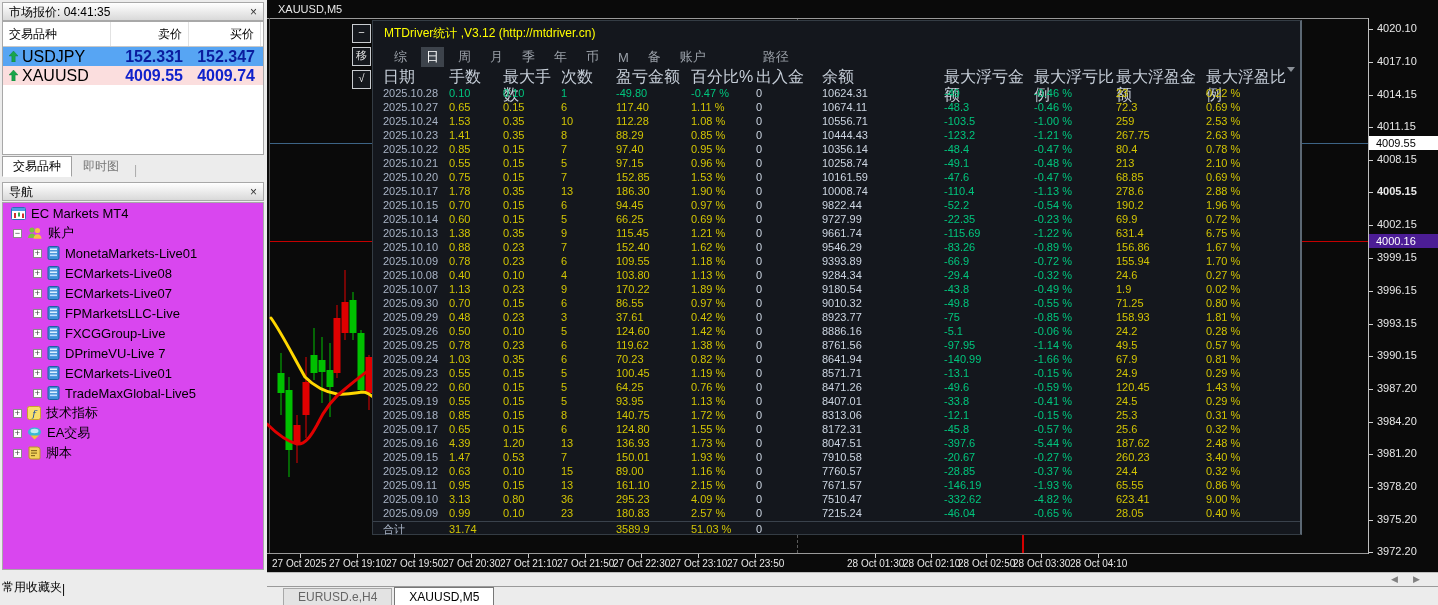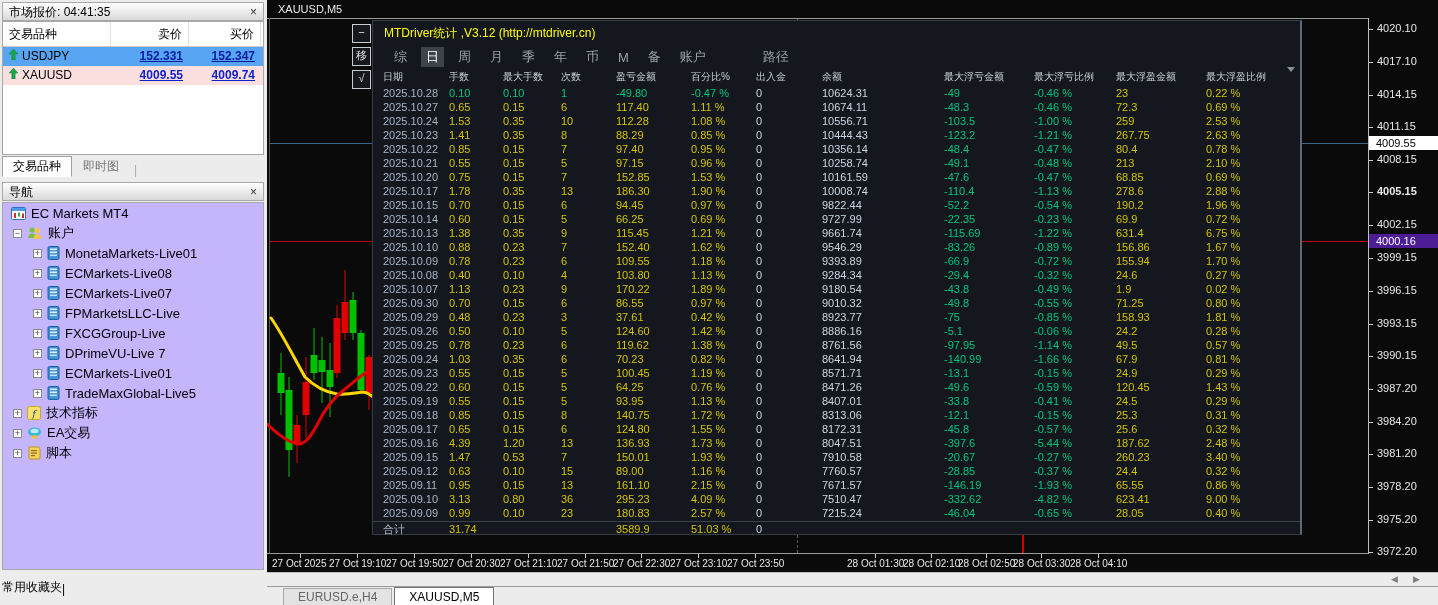--- a/index.html
+++ b/index.html
@@ -13,34 +13,34 @@
     background:linear-gradient(#ffffff,#d9d9d9);border:1px solid #a8a8a8;
     font-size:12px;color:#000;line-height:19px;padding-left:6px;box-sizing:border-box;}
   .panel-title .close{position:absolute;right:6px;top:0;color:#333;font-size:12px;cursor:default;}
   .white-box{position:absolute;left:2px;width:262px;background:#fff;border:1px solid #a8a8a8;box-sizing:border-box;}
 
   
   .mw-header{display:grid;grid-template-columns:108px 78px 72px;height:24px;line-height:24px;
     font-size:12px;color:#000;border-bottom:1px solid #c8c8c8;}
   .mw-header span{padding:0 6px;border-right:1px solid #e2e2e2;}
   .mw-header span:nth-child(2),.mw-header span:nth-child(3){text-align:right;}
-  .mw-row{display:grid;grid-template-columns:108px 78px 72px;height:19px;line-height:19px;font-size:12px;}
+  .mw-row{display:grid;grid-template-columns:108px 78px 72px;height:19px;line-height:19px;font-size:16px;}
   .mw-row .sym{padding-left:6px;color:#000;display:flex;align-items:center;gap:4px;}
-  .mw-row .num{text-align:right;padding-right:6px;color:#1022cc;font-weight:bold;text-decoration:underline;}
+  .mw-row .num{text-align:right;padding-right:6px;color:#1022cc;font-weight:bold;}
   .mw-row.blue{background:#57a5f3;}
   .mw-row.blue .num{color:#0a1c9e;}
   .mw-row.pink{background:#fbdede;}
 
   .tabs-strip{position:absolute;left:2px;width:262px;height:22px;font-size:12px;display:flex;align-items:flex-end;}
   .tabs-strip .tab{height:19px;line-height:19px;padding:0 10px;color:#777;border:1px solid transparent;}
   .tabs-strip .tab.active{background:#fff;border:1px solid #a0a0a0;border-bottom:1px solid #fff;color:#000;}
   .tabs-strip .sep{color:#aaa;margin-left:4px;}
 
   
-  .tree{position:absolute;left:2px;top:202px;width:262px;height:368px;background:#c4b5fd;
+  .tree{position:absolute;left:2px;top:202px;width:262px;height:368px;background:#d946ef;
         border:1px solid #a8a8a8;box-sizing:border-box;font-size:13px;color:#000;overflow:hidden;}
   .trow{height:20px;display:flex;align-items:center;gap:5px;white-space:nowrap;}
   .exp{width:9px;height:9px;border:1px solid #8a8a8a;background:#fff;font-size:9px;line-height:7px;
        text-align:center;color:#444;box-sizing:border-box;flex:none;}
   .ticon{display:inline-flex;flex:none;}
 
   .bottom-tabs{position:absolute;left:2px;top:572px;width:262px;height:24px;display:flex;align-items:flex-end;font-size:12px;}
 
   
   .chart-area{position:absolute;left:267px;top:0;width:1171px;height:605px;background:#0a0a0a;}
@@ -80,21 +80,21 @@
   
   .stats{position:absolute;left:105px;top:20px;width:930px;height:515px;background:#14171d;
          border:1px solid #343c44;border-right:2px solid #5c6874;box-sizing:border-box;z-index:5;}
   .stats-title{height:25px;line-height:25px;color:#ffff00;font-size:12px;padding-left:11px;}
   .stats-menu{height:22px;display:flex;align-items:center;color:#9aa0a8;font-size:13px;padding-left:16px;}
   .stats-menu .mi{padding:1px 5px;margin-right:9px;}
   .stats-menu .mi.active{background:#3d434b;color:#fff;}
   .stats-menu .mi.far{margin-left:38px;}
   .sgrid{display:grid;grid-template-columns:66px 54px 58px 55px 75px 65px 66px 122px 90px 82px 90px 1fr;
          padding-left:10px;}
-  .shead{height:18px;line-height:18px;font-size:10px;color:#c6ced8;}
+  .shead{height:18px;line-height:18px;font-size:16px;color:#c6ced8;}
   .srow{height:14px;line-height:14px;font-size:11px;}
   .stotal{height:16px;line-height:15px;font-size:11px;border-top:1px solid #3a424c;margin-top:1px;}
   .c-date{color:#a9b4c6;}
   .c-pos{color:#d2c404;}
   .c-neg{color:#00c57d;}
   .c-neu{color:#ccd5e1;}
   .scroll-hint{position:absolute;right:5px;top:46px;width:0;height:0;
      border-left:4px solid transparent;border-right:4px solid transparent;border-top:5px solid #8a9097;}
 
   .side-btn{position:absolute;left:85px;width:17px;height:17px;background:#15181d;border:1px solid #c9ccd0;

